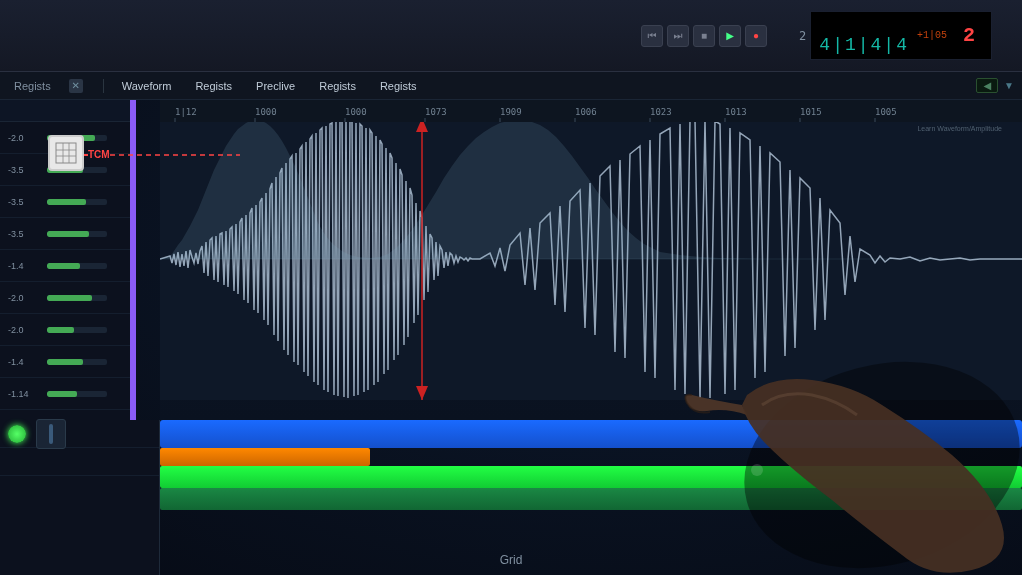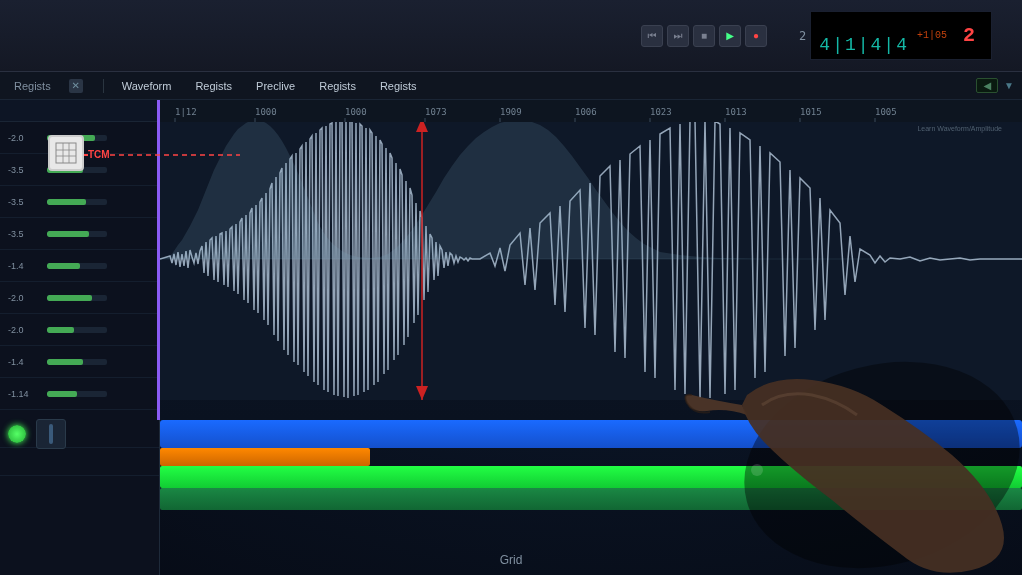--- a/index.html
+++ b/index.html
@@ -165,24 +165,24 @@
       display: flex;
       align-items: center;
       z-index: 5;
     }
 
     
     .track-list {
       position: absolute;
       top: 100px;
       left: 0;
-      width: 160px;
+      width: 136px;
       bottom: 0;
       background: #0c111e;
-      border-right: 3px solid #8b5cf6;
+      border-right: 6px solid #8b5cf6;
       z-index: 5;
     }
 
     .track-item {
       height: 32px;
       display: flex;
       align-items: center;
       padding: 0 8px;
       border-bottom: 1px solid #141e2e;
       color: #708090;

